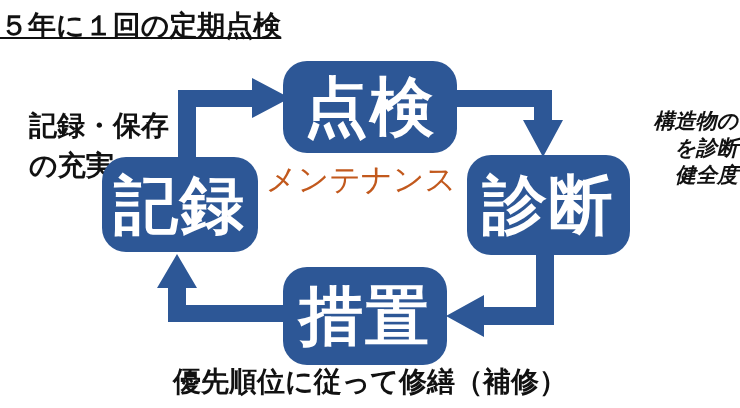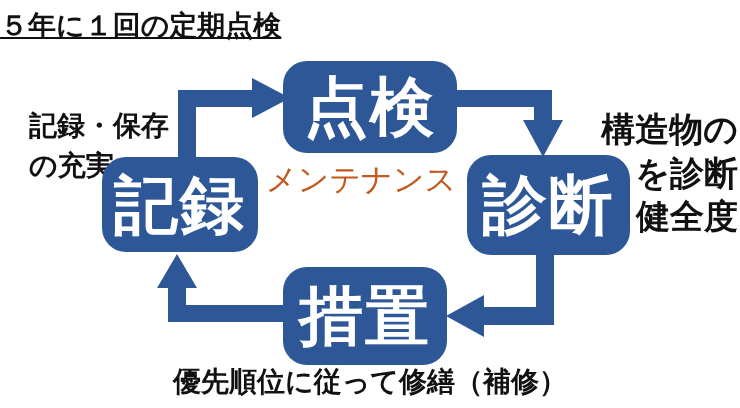--- a/index.html
+++ b/index.html
@@ -18,21 +18,21 @@
   .node-diagnosis  { left:467px; top:155px; width:163px; height:100px;text-align:center; }
   .node-action     { left:283px; top:267px; width:164px; height:98px; }
   .node-record     { left:102px; top:157px; width:156px; height:95px; }
   .annot {
     position:absolute; color:var(--text-black,#111111); font-weight:bold;
     font-size:28px; line-height:1.32; white-space:nowrap;
   }
   .annot-top    { left:0; top:8px; width:608px; text-align:left;text-decoration:underline; }
   .annot-bottom { left:0; top:364px; width:740px; text-align:center; }
   .annot-left   { left:5px; top:106px; text-align:left; font-size:28px; line-height:1.42;margin-left:24px; }
-  .annot-right  { right:2px; top:108px; text-align:right; font-size:34px; line-height:1.28; }
+  .annot-right  { right:2px; top:108px; text-align:right; font-size:21px; line-height:1.28;font-style:italic; }
   .center-label {
     position:absolute; left:250px; top:160px; width:222px; text-align:center;
     color:var(--accent-orange,#c2591d); font-weight:normal; font-size:31px; line-height:1.32;
   }
 </style>
 </head>
 <body>
 
 <div class="stage">
 

